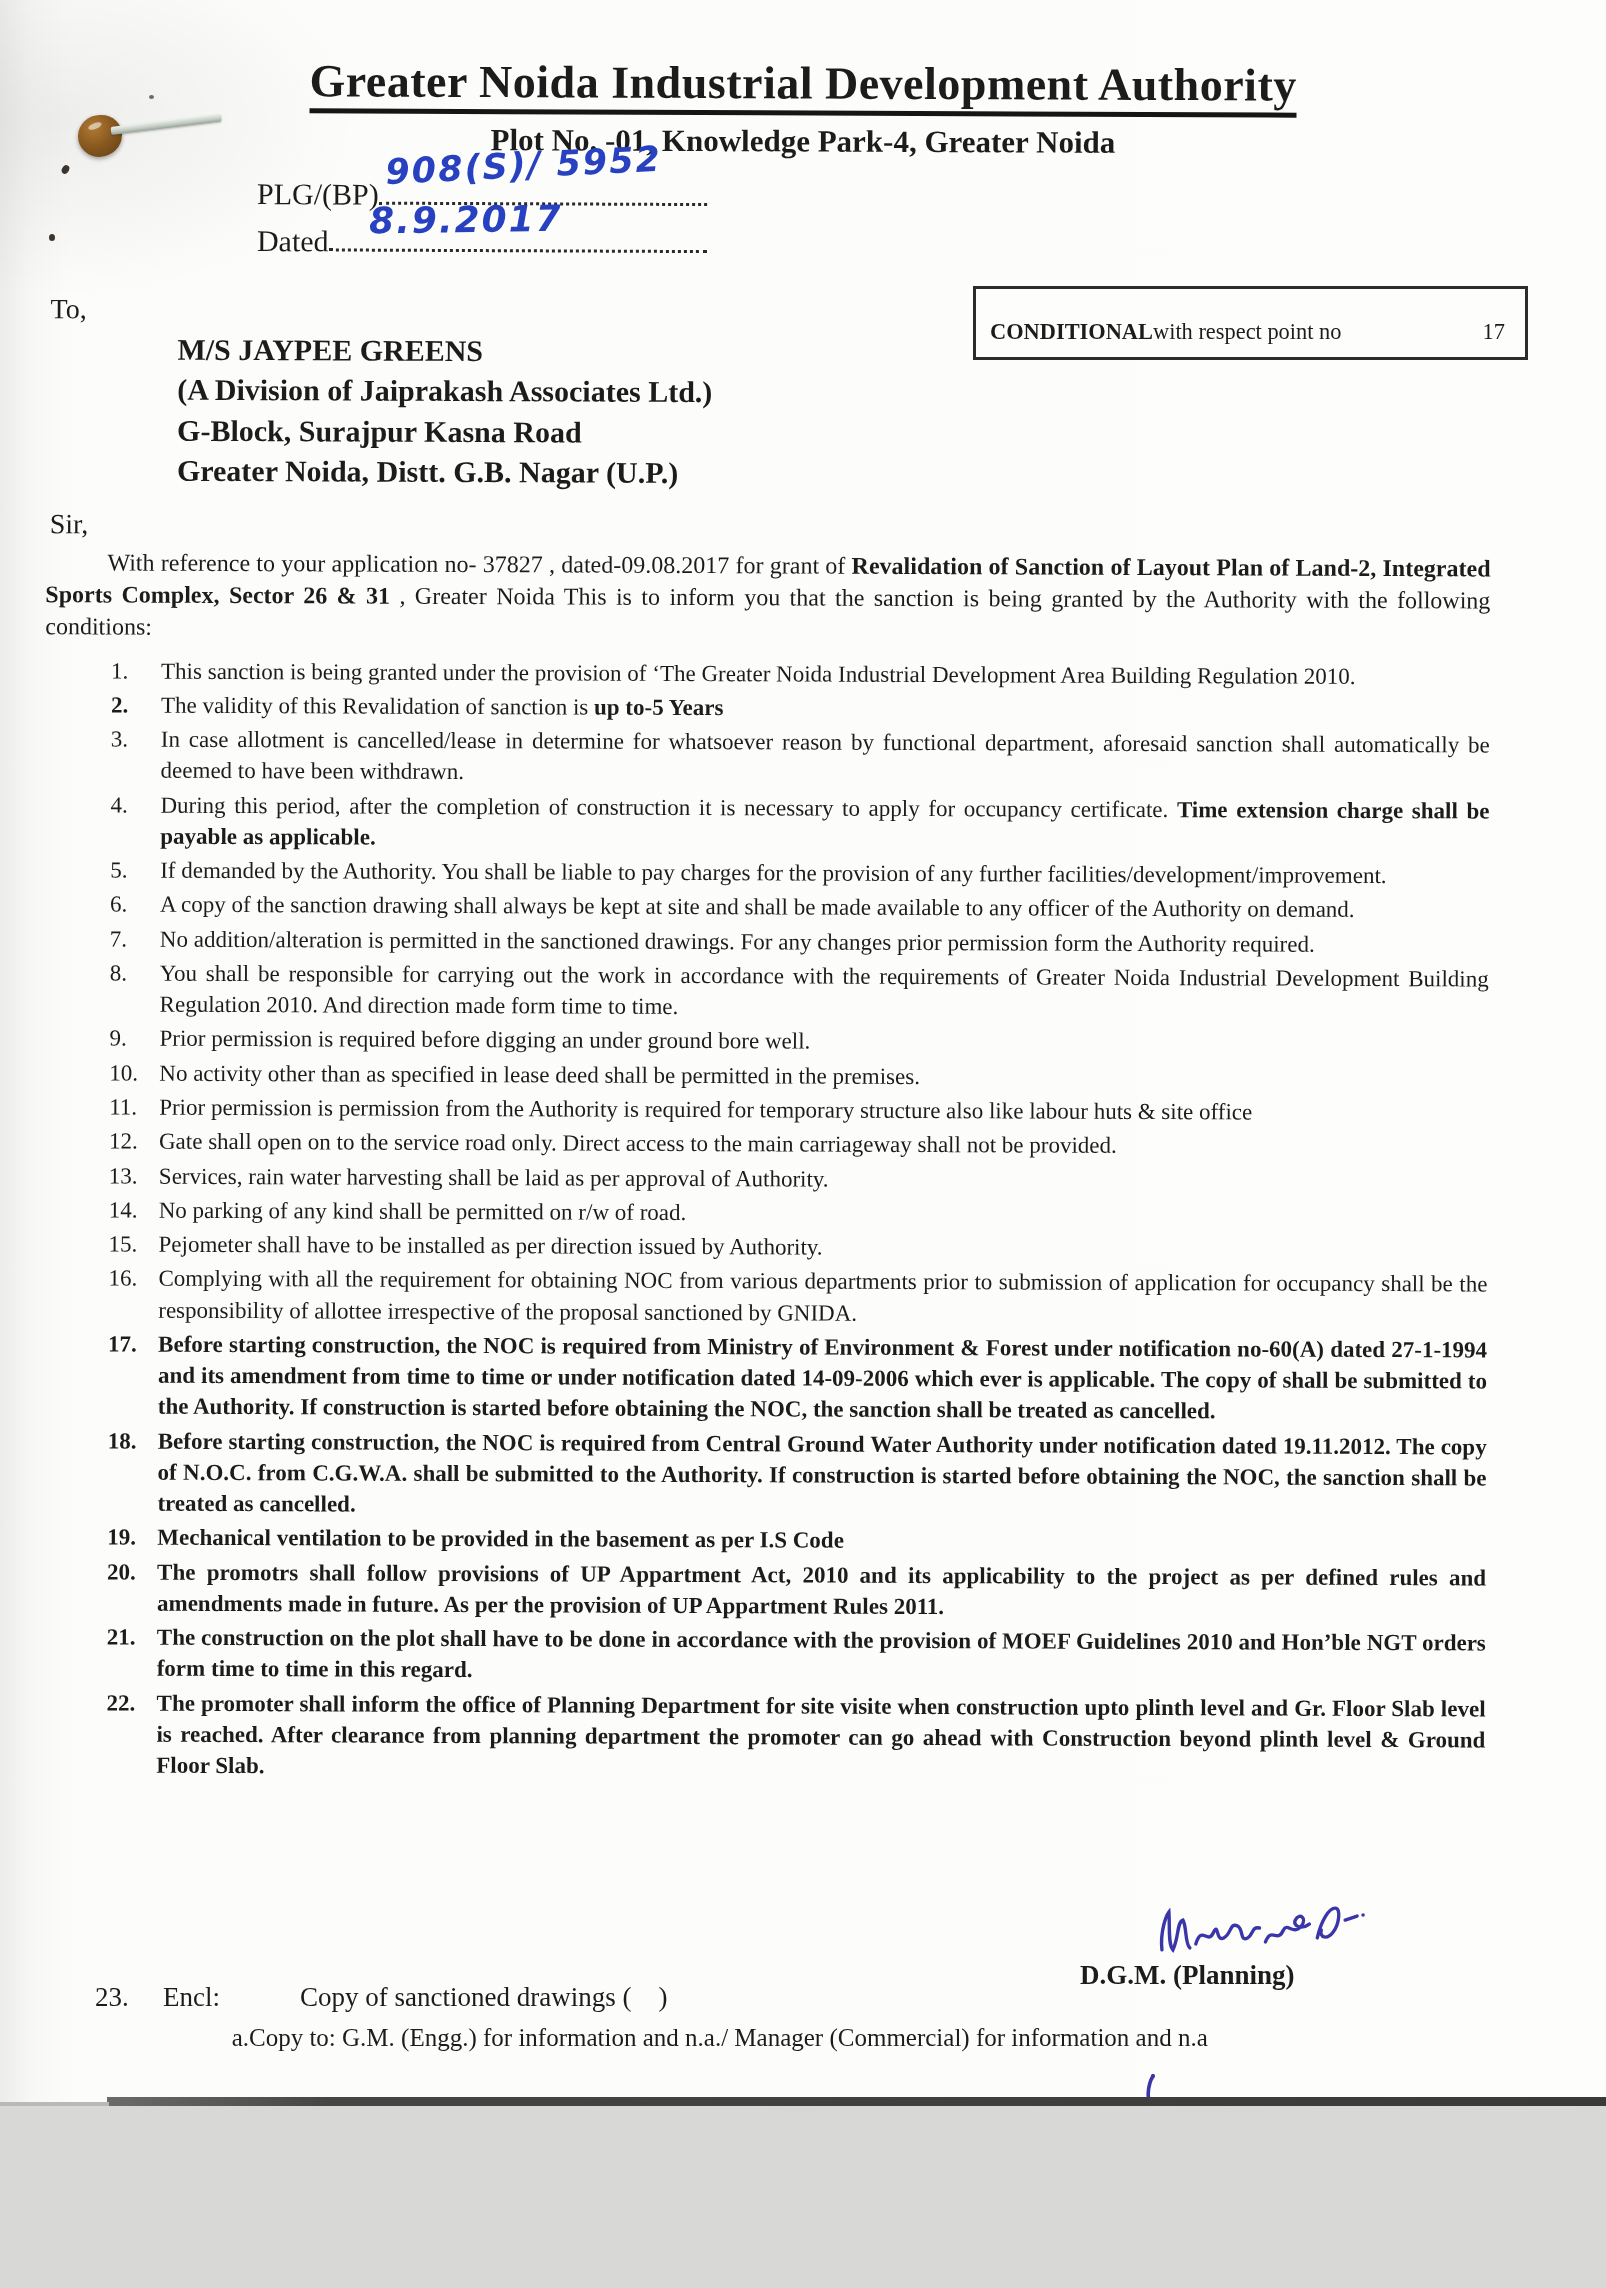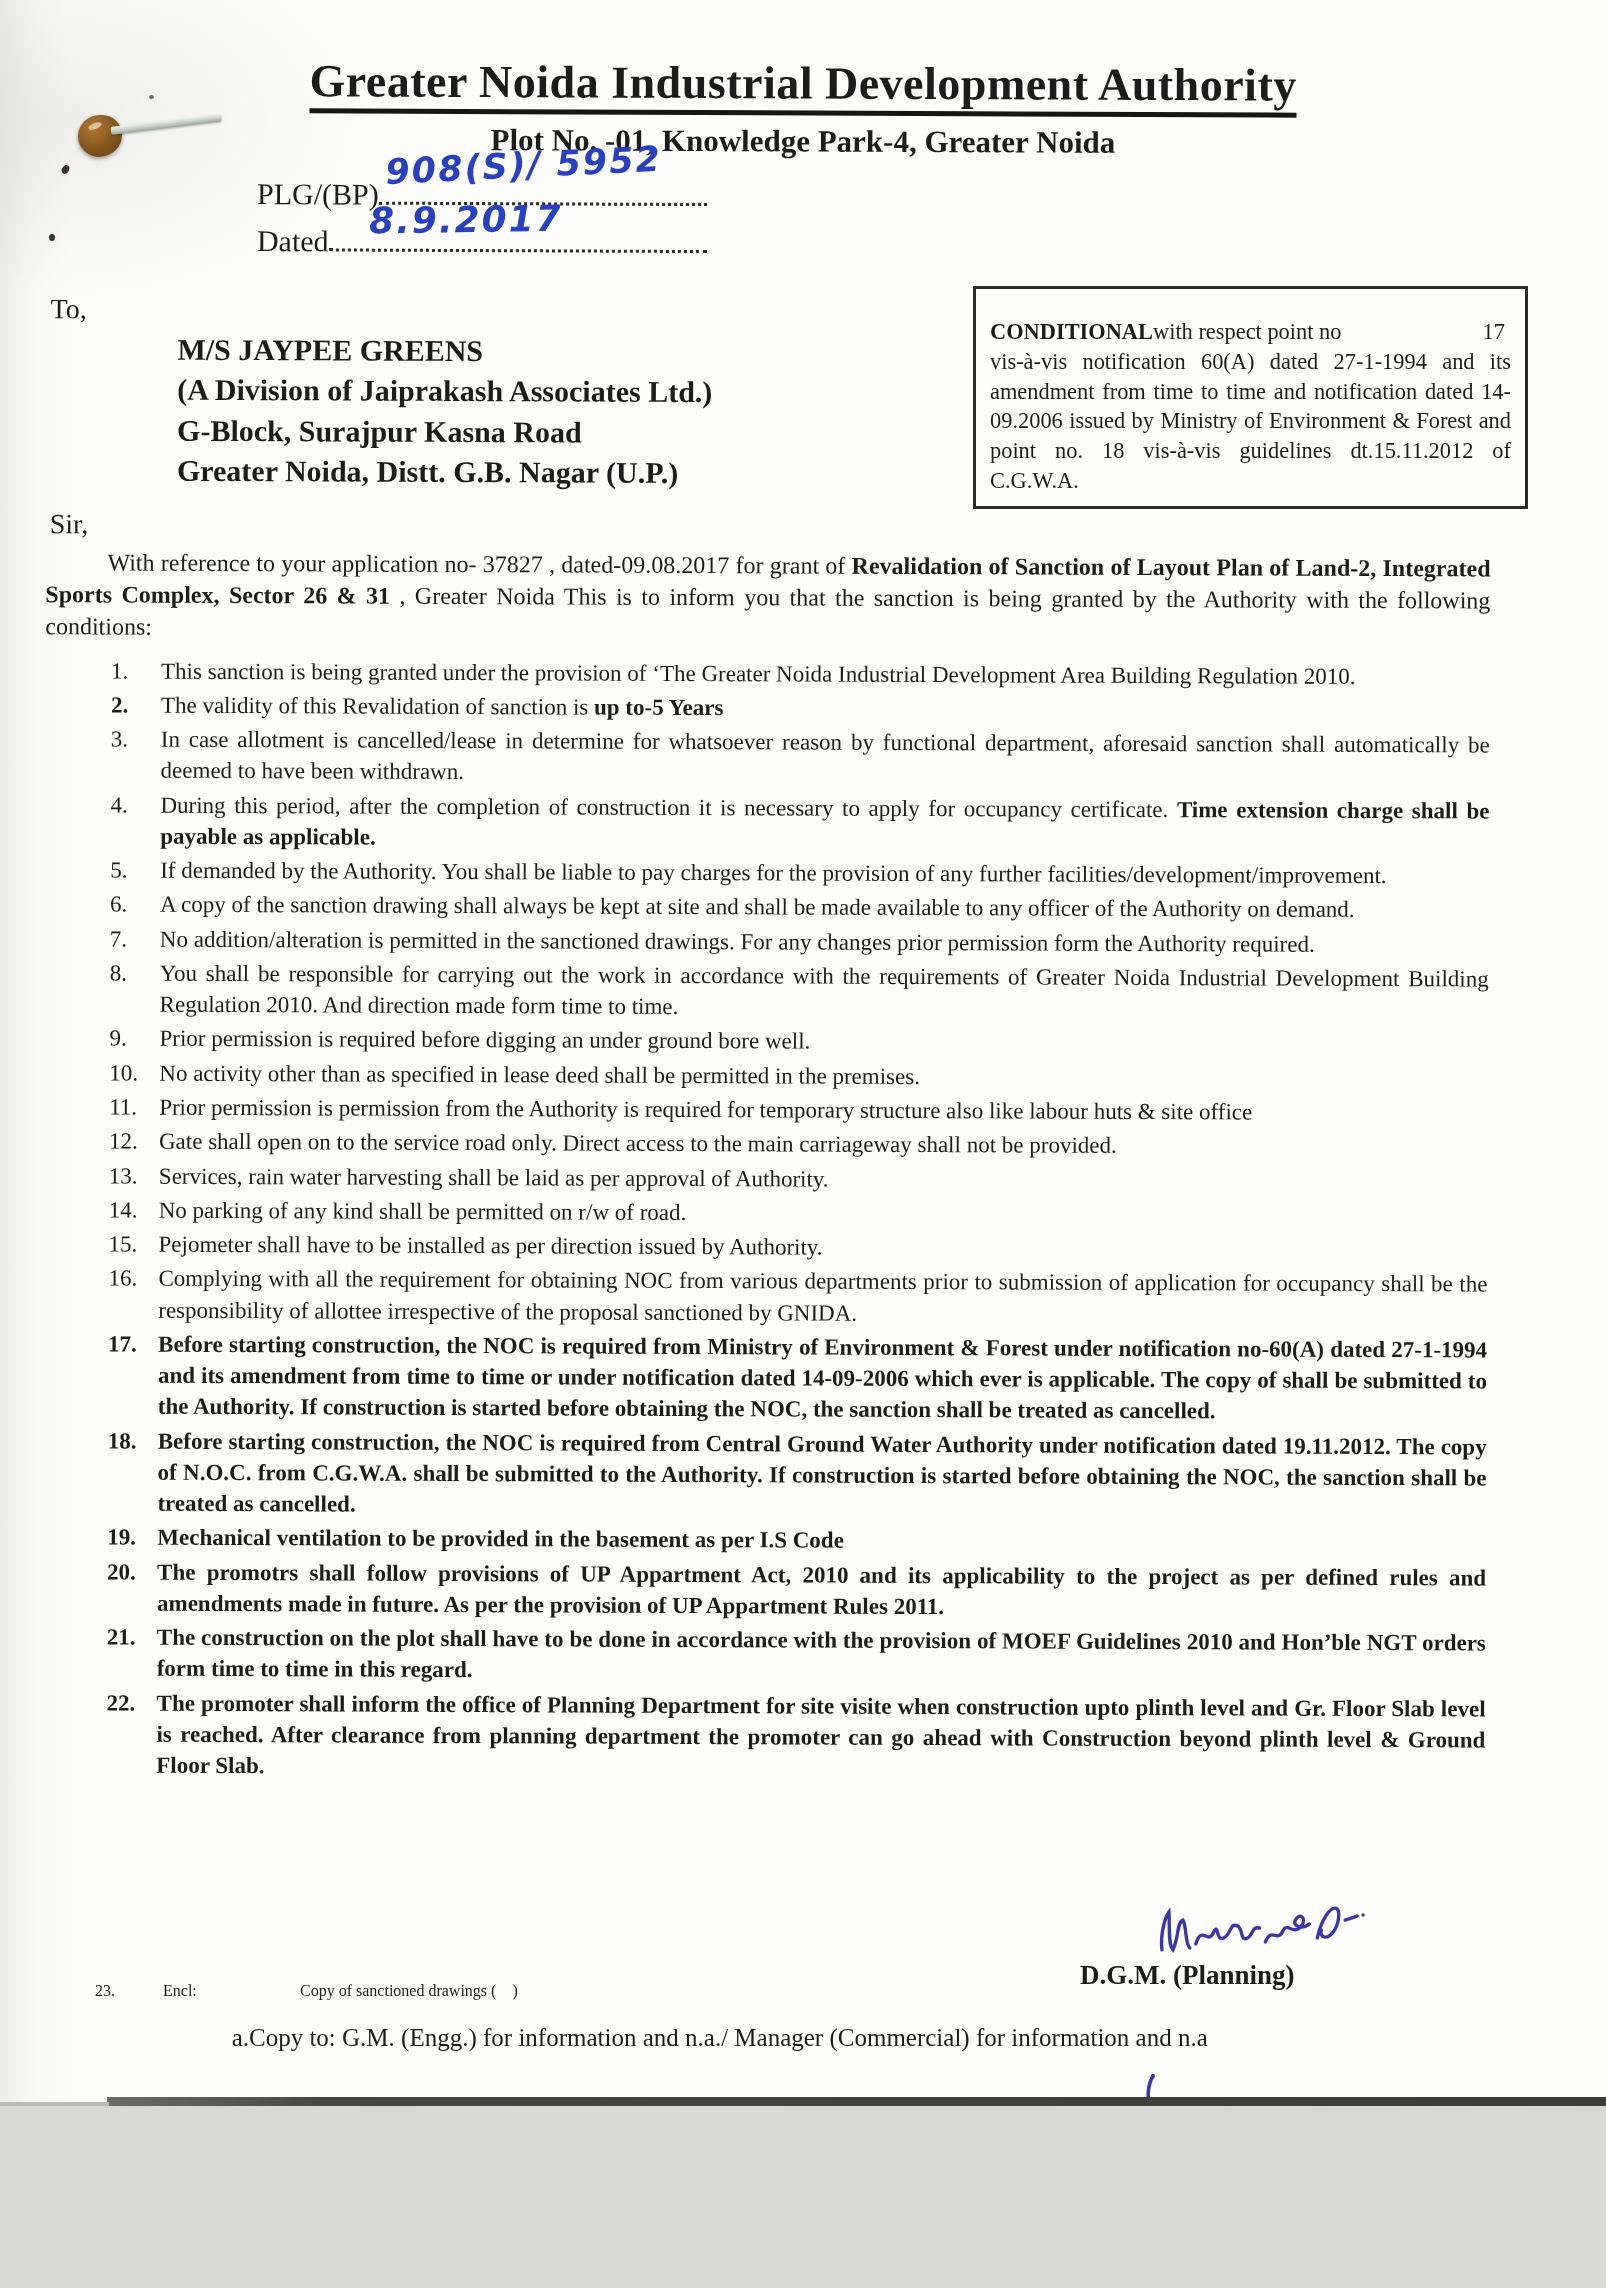--- a/index.html
+++ b/index.html
@@ -42,21 +42,21 @@
   .cond{display:flex;margin-bottom:3px;font-size:23px;line-height:1.36;}
   .cond .num{flex:0 0 50px;}
   .cond .txt{flex:1;text-align:justify;}
   .cond.boldall, .cond.boldall .num{font-weight:bold;}
   .cond .b{font-weight:bold;}
   .cond .numb{font-weight:bold;}
   
   .sig1{position:absolute;left:1080px;top:1898px;width:259px;}
   .sig1 svg{display:block;margin-left:70px;}
   .sig-title{font-size:27px;font-weight:bold;white-space:nowrap;}
-  .encl-row{position:absolute;left:95px;top:1982px;font-size:16px;white-space:nowrap;}
+  .encl-row{position:absolute;left:95px;top:1982px;font-size:27px;white-space:nowrap;}
   .encl-row .n23{display:inline-block;width:68px;}
   .encl-row .encl{display:inline-block;width:137px;}
   .copy-row{position:absolute;left:187px;top:2024px;font-size:25px;white-space:nowrap;text-align:right;}
   .copy-row .la{display:inline-block;width:62px;}
   .sig2{position:absolute;left:1090px;top:2072px;}
   .sig2 svg{display:block;margin-left:45px;}
   .sig2 .sig-title{margin-top:2px;}
   
   .fastener{position:absolute;left:78px;top:115px;width:44px;height:42px;border-radius:50% 46% 52% 48%;
     background:radial-gradient(circle at 35% 30%, #b07a33 0%, #8a5a20 45%, #5f3d13 100%);
@@ -207,21 +207,20 @@
       </div>
 
   </div>
 
   <div class="condbox">
     <div class="line1">
       <span class="lead">CONDITIONAL</span>
       <span> with respect point no</span>
       <span class="no17">17</span>
     </div>
-    <div>vis-à-vis notification 60(A) dated 27-1-1994 and its amendment from time to time and notification dated 14-09.2006 issued by Ministry of Environment &amp; Forest and point no. 18 vis-à-vis guidelines dt.15.11.2012 of C.G.W.A.</div>
   </div>
 
   <div class="sig1">
     <svg width="229" height="62" viewBox="0 0 230 62">
       <g fill="none" stroke="#3a35a8" stroke-width="3.4" stroke-linecap="round">
         <path d="M12 52 C10 34 16 18 19 14 C20 28 18 46 23 52 C29 40 27 24 33 22 C37 28 35 46 40 50"></path>
         <path d="M46 46 C52 26 58 48 64 34 C69 24 66 44 74 40 C82 36 80 24 88 28 C94 31 90 44 98 40 C104 37 102 28 110 30"></path>
         <path d="M116 44 C122 28 128 46 134 32 C138 24 144 38 152 28 C158 20 150 14 146 22 C143 28 152 32 160 26"></path>
         <path d="M168 40 C172 22 180 10 186 10 C192 10 190 26 184 34 C178 42 170 40 172 32"></path>
         <path d="M196 22 L208 18"></path>

